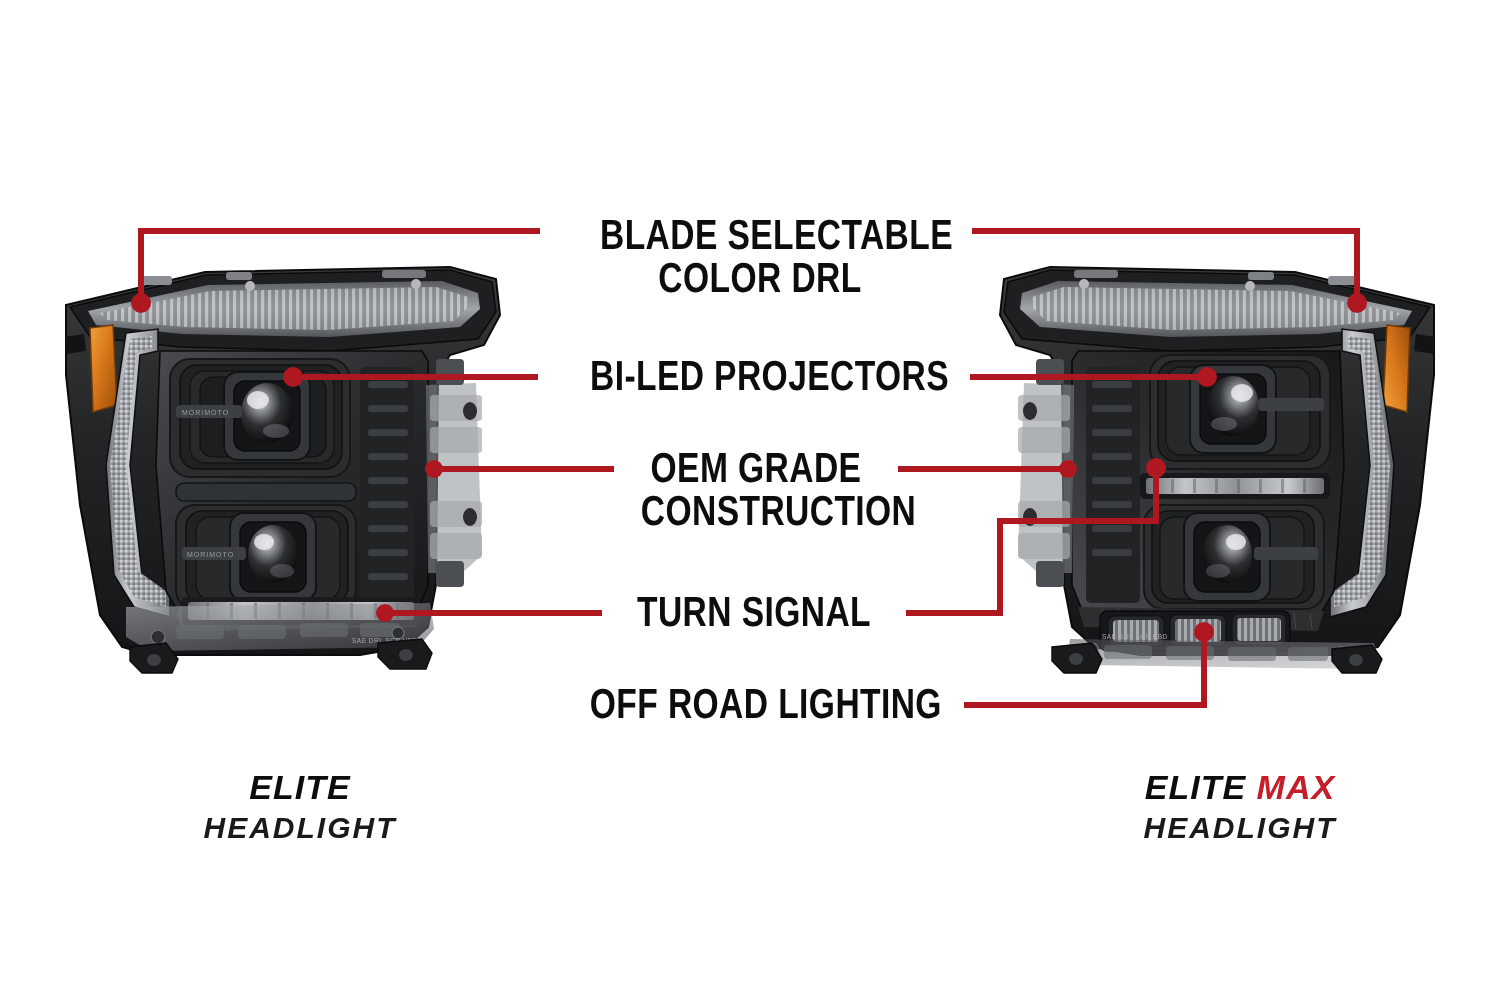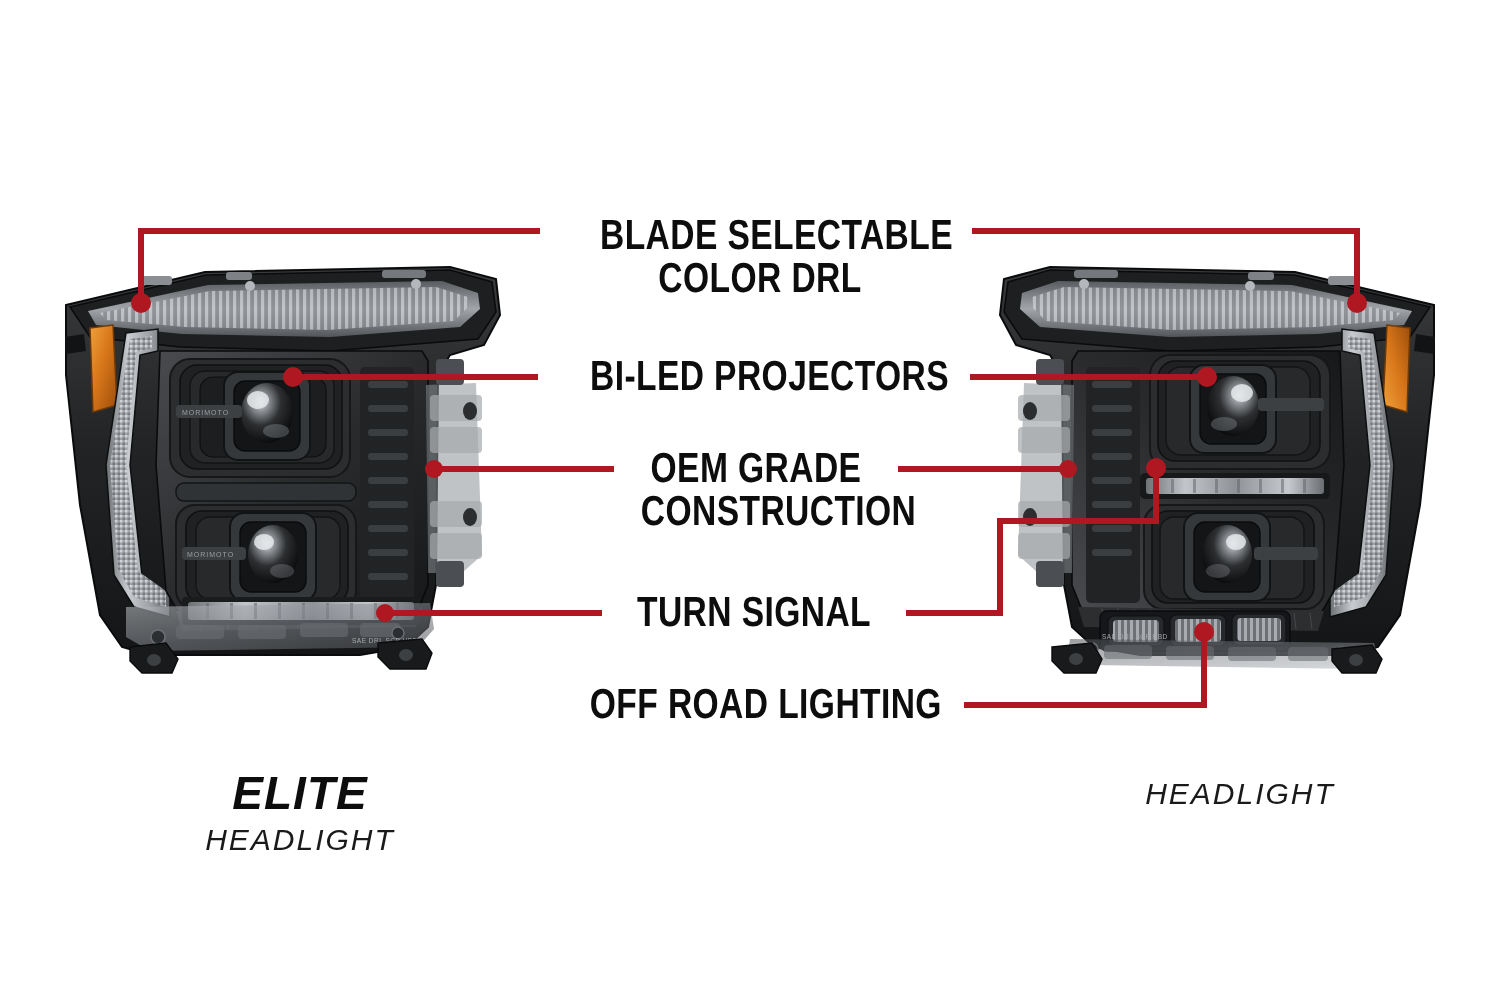--- a/index.html
+++ b/index.html
@@ -24,26 +24,26 @@
     text-rendering:geometricPrecision;
   }
   .callout span{display:block;}
 
   
   .prodtitle{
     position:absolute;text-align:center;white-space:nowrap;
     font-family:"Liberation Sans", sans-serif;
   }
   .prodtitle .l1{
-    font-weight:700;font-style:italic;font-size:46px;color:#0d0d0d;
+    font-weight:700;font-style:italic;font-size:34px;color:#0d0d0d;
     letter-spacing:1px;line-height:1;
   }
   .prodtitle .l1 .max{color:#c41e2a;}
   .prodtitle .l2{
-    font-weight:400;font-style:italic;font-size:30px;color:#1a1a1a;
+    font-weight:700;font-style:italic;font-size:30px;color:#1a1a1a;
     letter-spacing:2px;line-height:1;margin-top:9px;
   }
 
   
   .leaders{position:absolute;left:0;top:0;width:1500px;height:1000px;pointer-events:none;}
 
   
   .hl{position:absolute;}
   .hl svg{display:block;}
 </style>
@@ -493,16 +493,19 @@
   </div>
 
   <div class="prodtitle" style="left:110px;top:770px;width:380px;">
     <div class="l1">
       <span>ELITE</span>
     </div>
     <div class="l2">HEADLIGHT</div>
   </div>
 
   <div class="prodtitle" style="left:1050px;top:770px;width:380px;">
+    <div class="l1">
+      <span>ELITE</span><span>&nbsp;</span><span class="max">MAX</span>
+    </div>
     <div class="l2">HEADLIGHT</div>
   </div>
 
 </div>
 
 </body></html>

